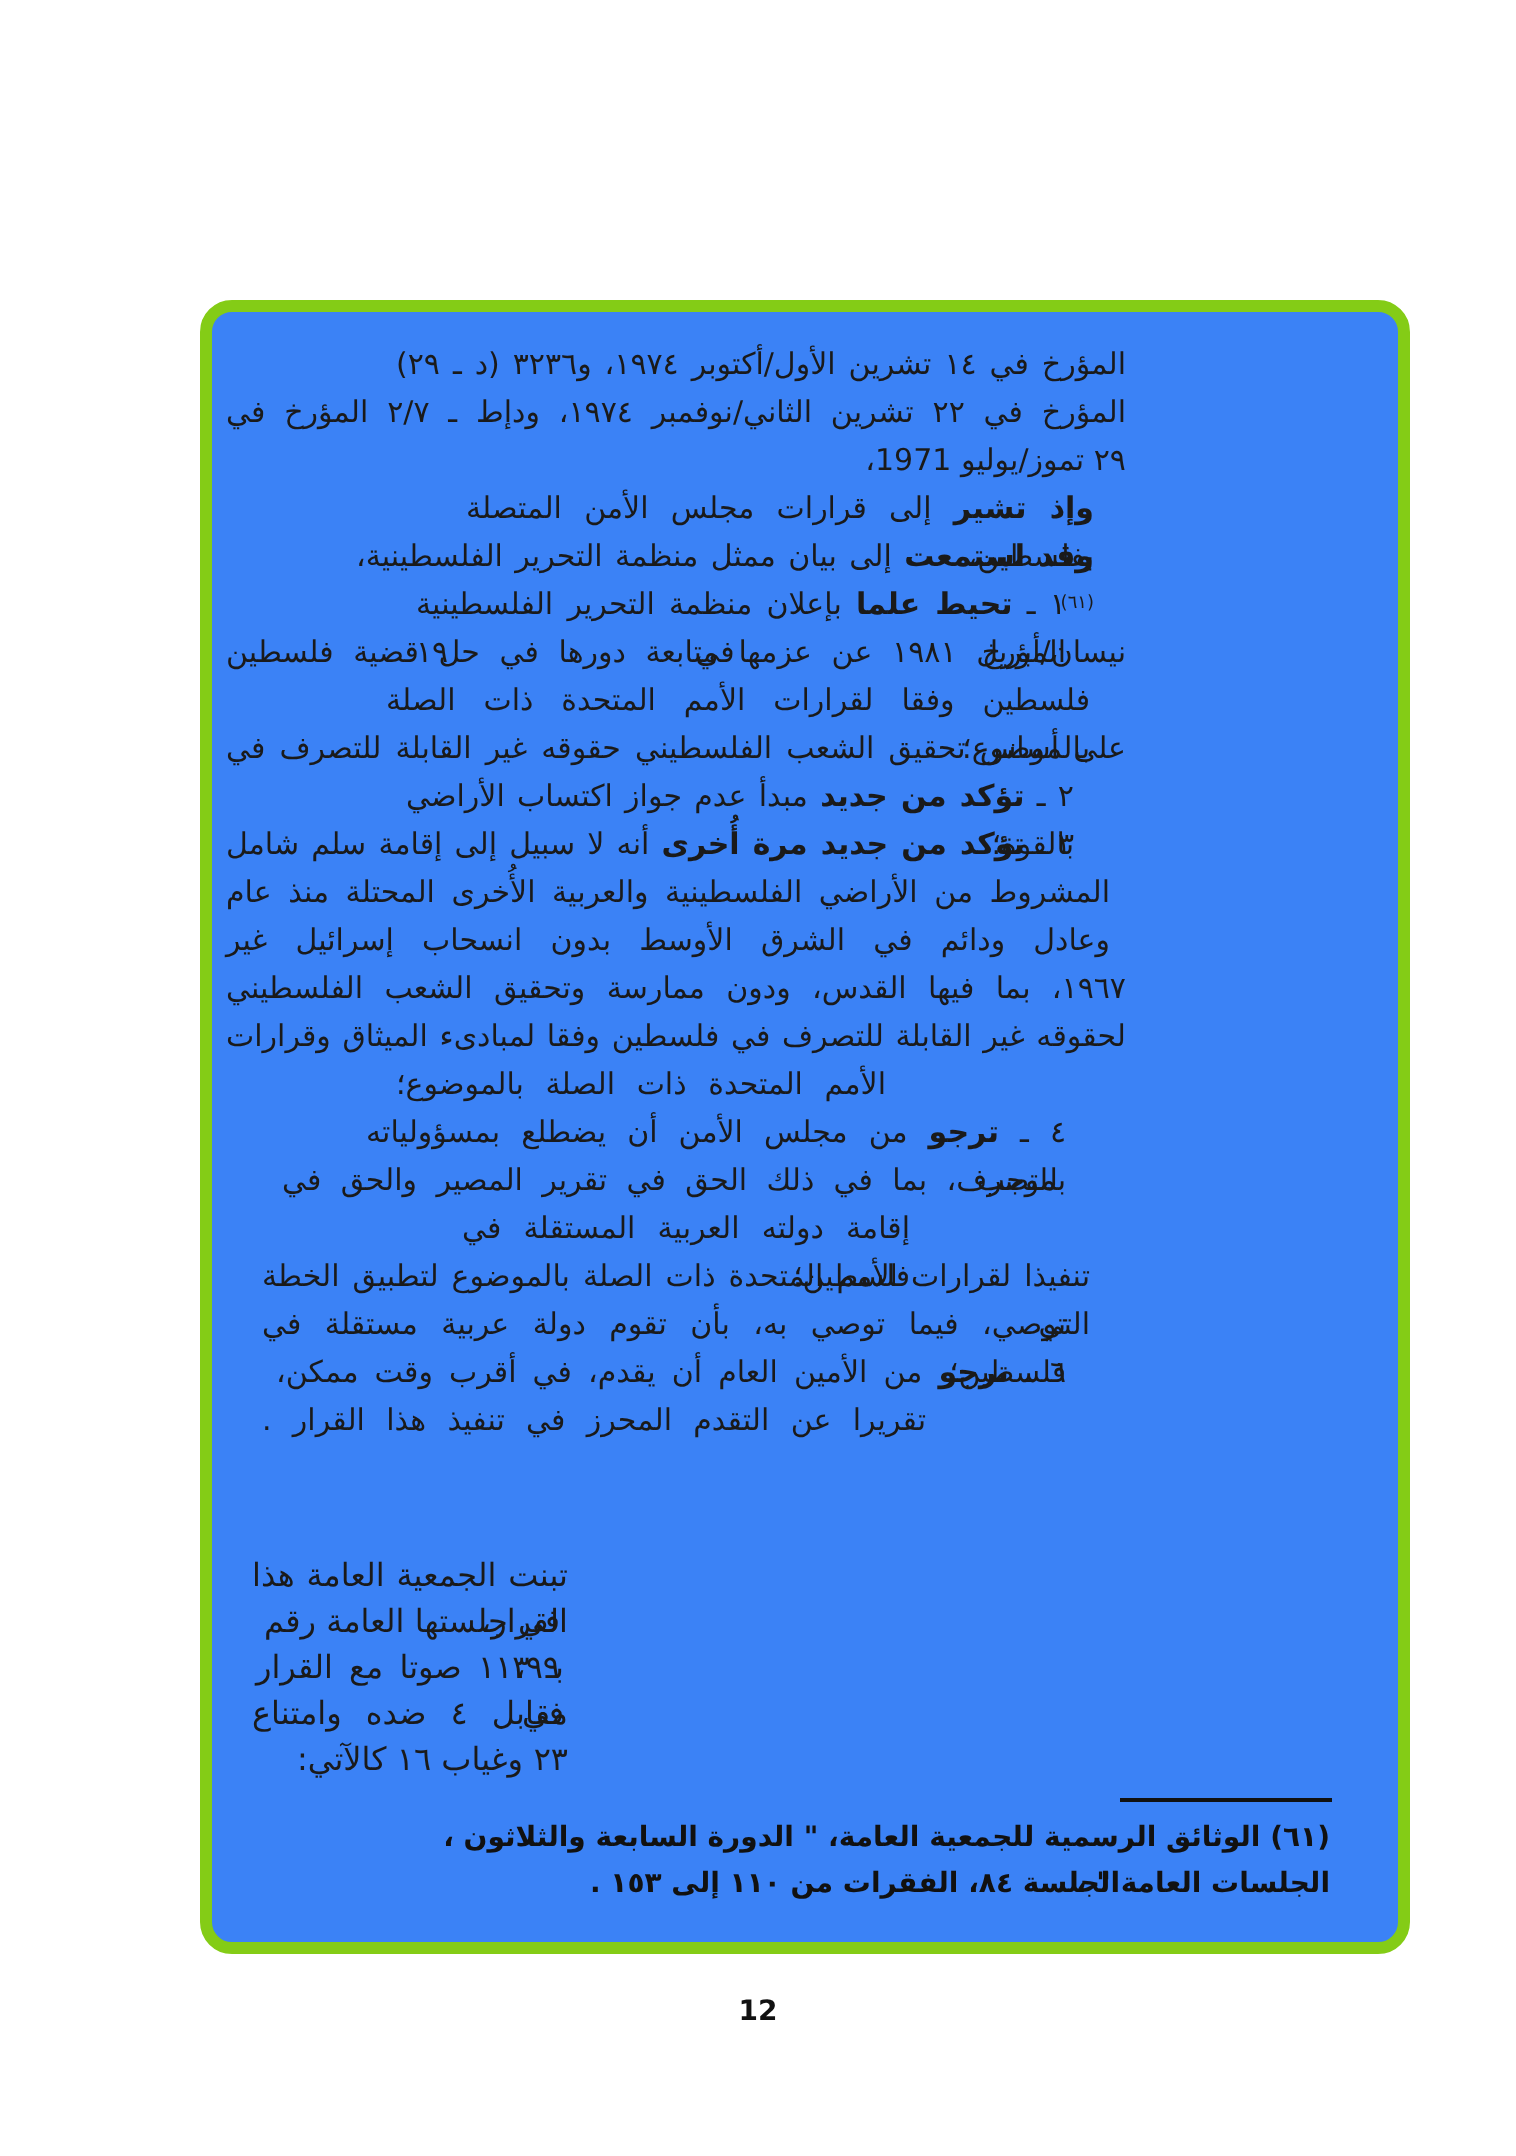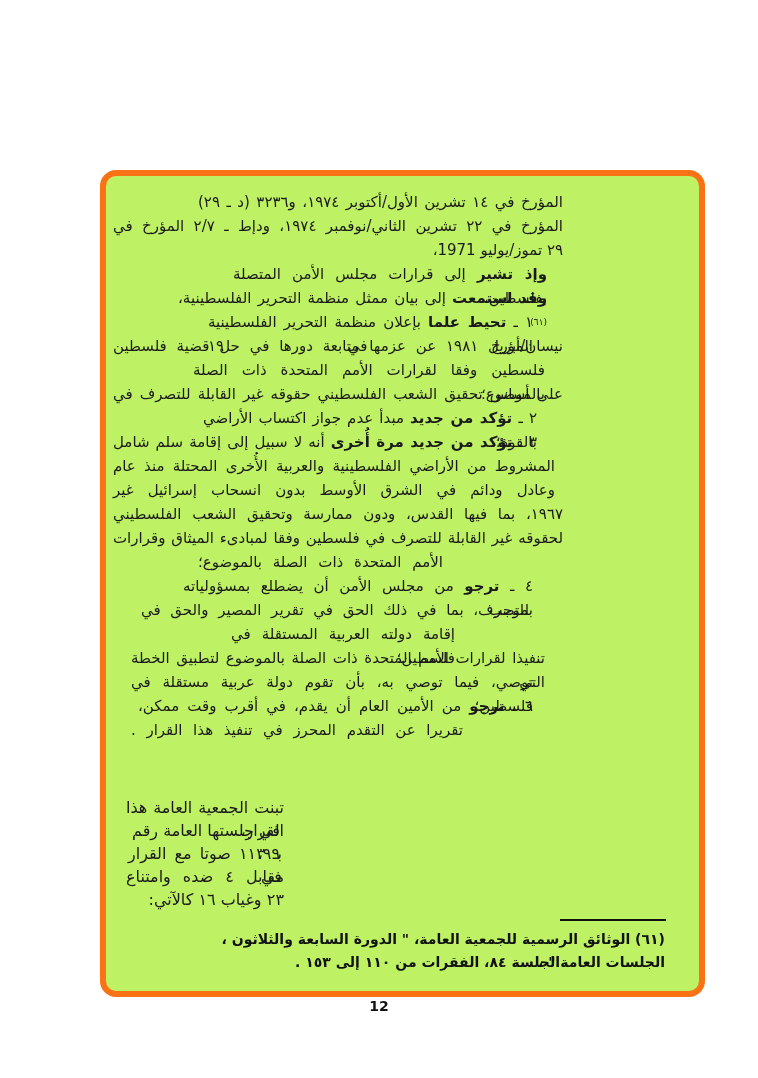--- a/index.html
+++ b/index.html
@@ -6,21 +6,21 @@
   body{background:#ffffff;font-family:"DejaVu Sans",sans-serif;}
   .page{position:relative;width:758px;height:1078px;background:#ffffff;overflow:hidden;color:#151515;}
 
   
   .hdr{position:absolute;top:76px;left:0;width:758px;text-align:center;direction:rtl;}
   .hdr-line1{font-size:15px;font-weight:bold;letter-spacing:.2px;}
   .hdr-line2{font-size:10.5px;font-weight:bold;margin-top:9px;transform:translateX(-18px);}
 
   
   .frame{position:absolute;left:100px;top:150px;width:593px;height:815px;
-         border:6px solid #f97316;border-radius:16px;background:#bef264;margin-top:20px;}
+         border:6px solid #84cc16;border-radius:16px;background:#3b82f6;}
 
   
   .body-text{position:absolute;left:7px;top:14px;width:450px;direction:rtl;
              font-size:15px;color:#1a1a1a;}
   .body-text .tline{line-height:24px;height:24px;white-space:nowrap;}
   .body-text .tline.a-j{white-space:normal;}
 
   .tline{direction:rtl;}
   .a-j{text-align:justify;text-align-last:justify;}
   .a-r{text-align:right;}

